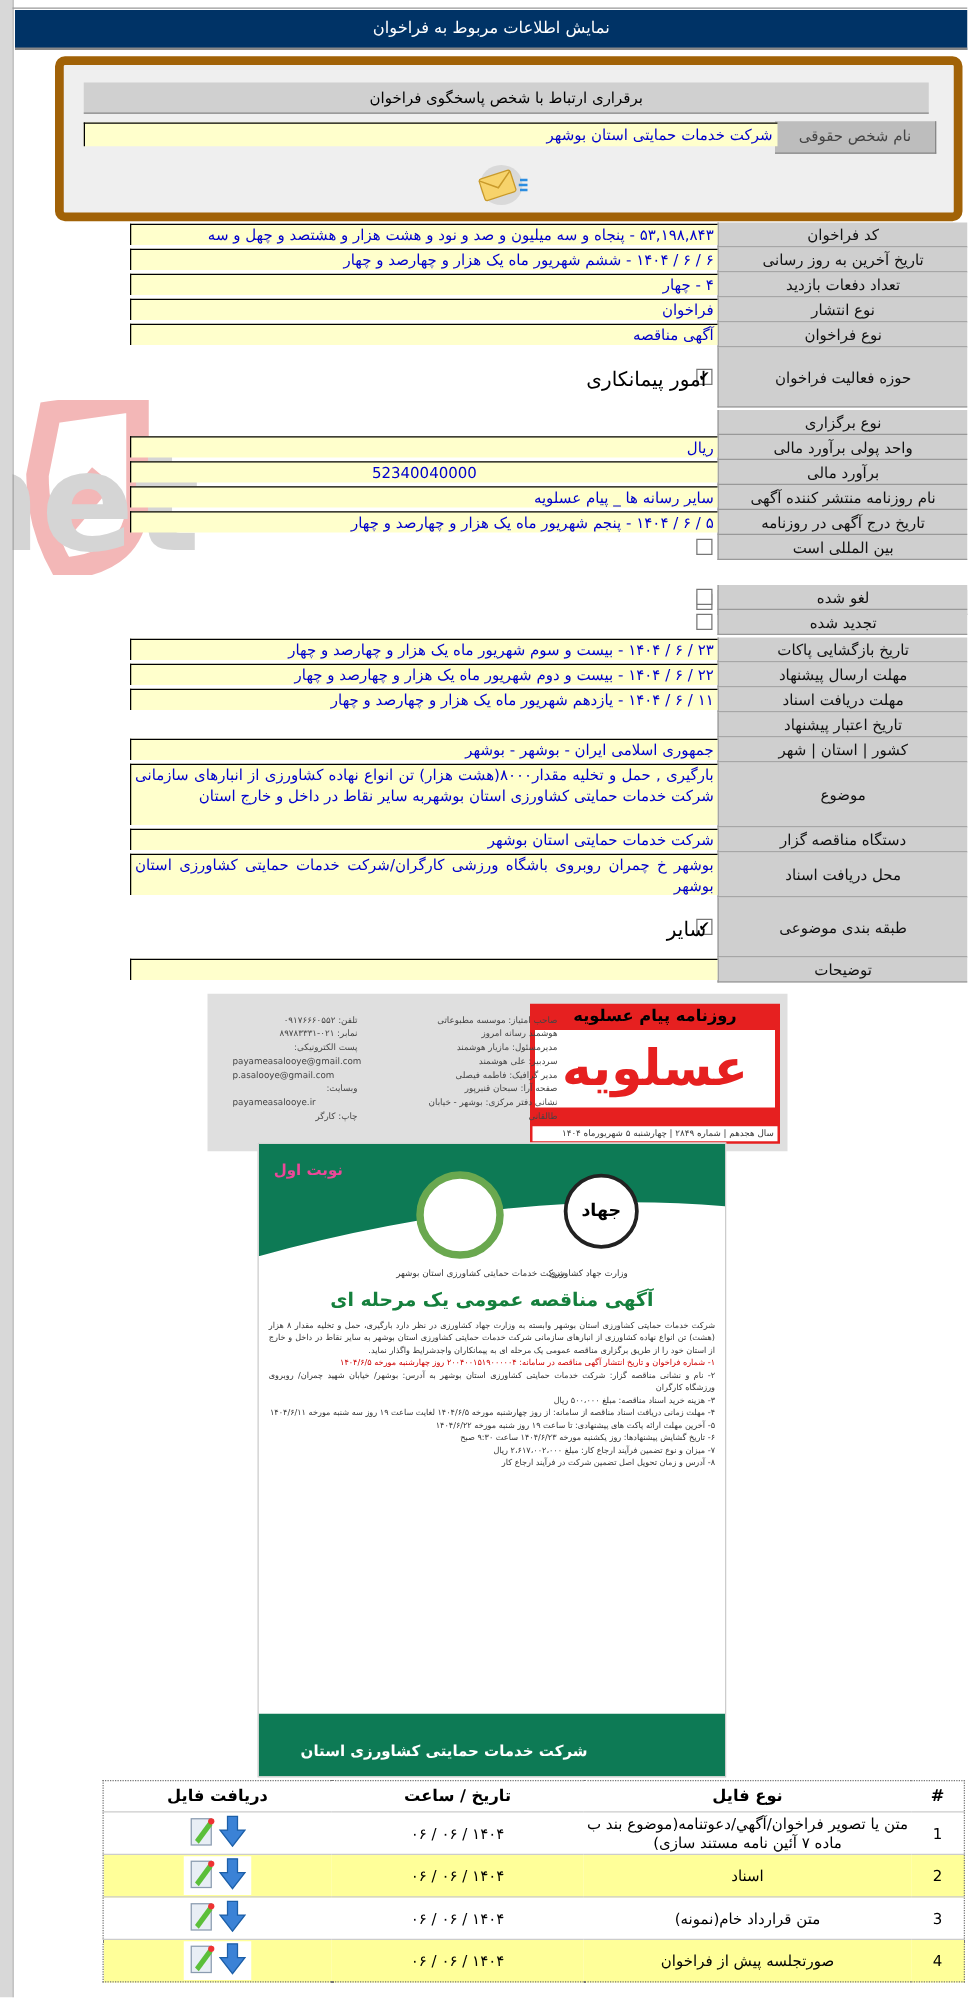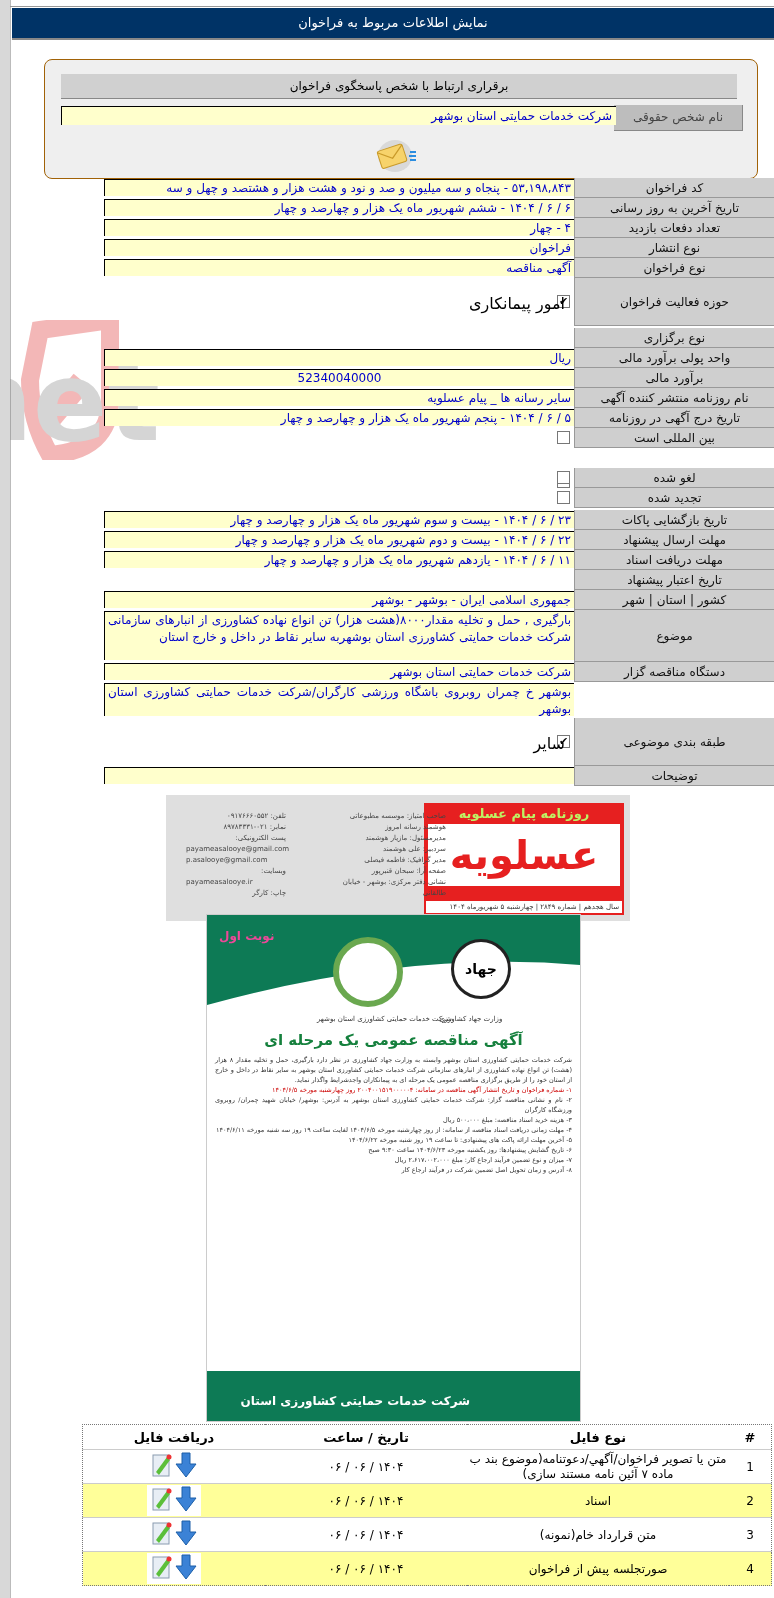--- a/index.html
+++ b/index.html
@@ -1,20 +1,20 @@
 <!DOCTYPE html>
 <html><head>
 <meta charset="utf-8">
 <style>
   html, body { margin:0; padding:0; }
   body { width:774px; height:1598px; background:#fff; font-family:"DejaVu Sans", sans-serif; font-size:12px; position:relative; overflow:hidden; direction:rtl; }
   .leftstrip { position:absolute; left:0; top:0; width:10px; height:1598px; background:#d8d8d8; border-right:1px solid #bbb; }
   .topborder { position:absolute; left:10px; top:0; width:764px; height:6px; border-bottom:1px solid #999; }
   .hdr { position:absolute; left:12px; top:8px; width:762px; height:30px; background:#003366; color:#fff; text-align:center; line-height:30px; font-size:13px; border-bottom:2px solid #888; }
-  .contact { position:absolute; left:44px; top:59px; width:712px; height:118px; background:#efefef; border:1px solid #a16207; border-radius:8px; }
+  .contact { position:absolute; left:44px; top:45px; width:712px; height:118px; background:#efefef; border:7px solid #a16207; border-radius:8px; }
   .contact .title { position:absolute; left:16px; top:14px; width:676px; height:24px; background:#d0d0d0; border-bottom:1px solid #888; text-align:center; line-height:24px; font-size:12px; }
   .contact .lbl { position:absolute; right:14px; top:45px; width:128px; height:25px; background:#bdbdbd; border-right:1px solid #888; border-bottom:1px solid #888; text-align:center; line-height:25px; color:#444; }
   .contact .val { position:absolute; left:16px; top:46px; width:550px; height:18px; background:#ffffcc; border-left:1px solid #000; border-top:1px solid #000; color:#0000cc; line-height:18px; padding-right:4px; }
   .env { position:absolute; left:330px; top:79px; width:44px; height:34px; }
   .row { position:absolute; left:104px; width:670px; }
   .row .l { position:absolute; right:0; top:0; width:200px; height:100%; background:#cfcfcf; border-bottom:1px solid #999; border-left:1px solid #999; text-align:center; display:flex; align-items:center; justify-content:center; font-size:12px; color:#111; box-sizing:border-box; }
   .row .v { position:absolute; left:0; top:1px; right:200px; bottom:2px; background:#ffffcc; border-left:1px solid #000; border-top:1px solid #000; color:#0000cc; padding:0 3px; line-height:17px; font-size:12px; overflow:hidden; box-sizing:border-box; }
   .row .v.ltr { direction:ltr; text-align:center; }
   .row .cb { position:absolute; right:204px; width:13px; height:13px; border:1px solid #777; background:#fff; box-sizing:border-box; font-size:11px; line-height:11px; text-align:center; color:#000; }
   .row .cbl { position:absolute; right:209px; font-size:16px; color:#000; }
@@ -138,35 +138,36 @@
 </div>
 <div class="row" style="top:610px;height:52px">
   <div class="l">موضوع</div>
   <div class="v" style="text-align:justify">بارگیری , حمل و تخلیه مقدار۸۰۰۰(هشت هزار) تن انواع نهاده کشاورزی از انبارهای سازمانی شرکت خدمات حمایتی کشاورزی استان بوشهربه سایر نقاط در داخل و خارج استان</div>
 </div>
 <div class="row" style="top:662px;height:20px">
   <div class="l">دستگاه مناقصه گزار</div>
   <div class="v">شرکت خدمات حمایتی استان بوشهر</div>
 </div>
 <div class="row" style="top:682px;height:36px">
+  <div class="l">محل دریافت اسناد</div>
   <div class="v" style="text-align:justify">بوشهر خ چمران روبروی باشگاه ورزشی کارگران/شرکت خدمات حمایتی کشاورزی استان بوشهر</div>
 </div>
 <div class="row" style="top:718px;height:48px">
   <div class="l">طبقه بندی موضوعی</div>
   <div class="cb" style="top:17px">✔</div>
   <div class="cbl" style="top:16px">سایر</div>
 </div>
 <div class="row" style="top:766px;height:20px">
   <div class="l">توضیحات</div>
   <div class="v"></div>
 </div>
 
 <div class="paper">
   <div style="position:absolute;right:6px;top:8px;width:200px;height:112px;background:#e62020;">
-    <div style="color:#bef264;text-align:center;font-size:13px;font-weight:bold;padding-top:3px">روزنامه پیام عسلویه</div>
+    <div style="color:#000000;text-align:center;font-size:13px;font-weight:bold;padding-top:3px">روزنامه پیام عسلویه</div>
     <div style="background:#fff;margin:3px 4px;height:62px;color:#e62020;text-align:center;font-size:40px;font-weight:bold;line-height:62px">عسلویه</div>
     <div style="background:#fff;color:#333;font-size:7px;padding:2px 3px;margin:0 0 0 0;position:absolute;bottom:2px;left:2px;right:2px">سال هجدهم | شماره ۲۸۴۹ | چهارشنبه ۵ شهریورماه ۱۴۰۴</div>
   </div>
   <div style="position:absolute;left:170px;top:16px;width:110px;font-size:7px;line-height:11px;color:#444">
     <div>صاحب امتیاز: موسسه مطبوعاتی هوشمند رسانه امروز</div>
     <div>مدیرمسئول: مازیار هوشمند</div>
     <div>سردبیر: علی هوشمند</div>
     <div>مدیر گرافیک: فاطمه فیصلی</div>
     <div>صفحه آرا: سبحان قنبرپور</div>
     <div>نشانی دفتر مرکزی: بوشهر - خیابان طالقانی</div>

